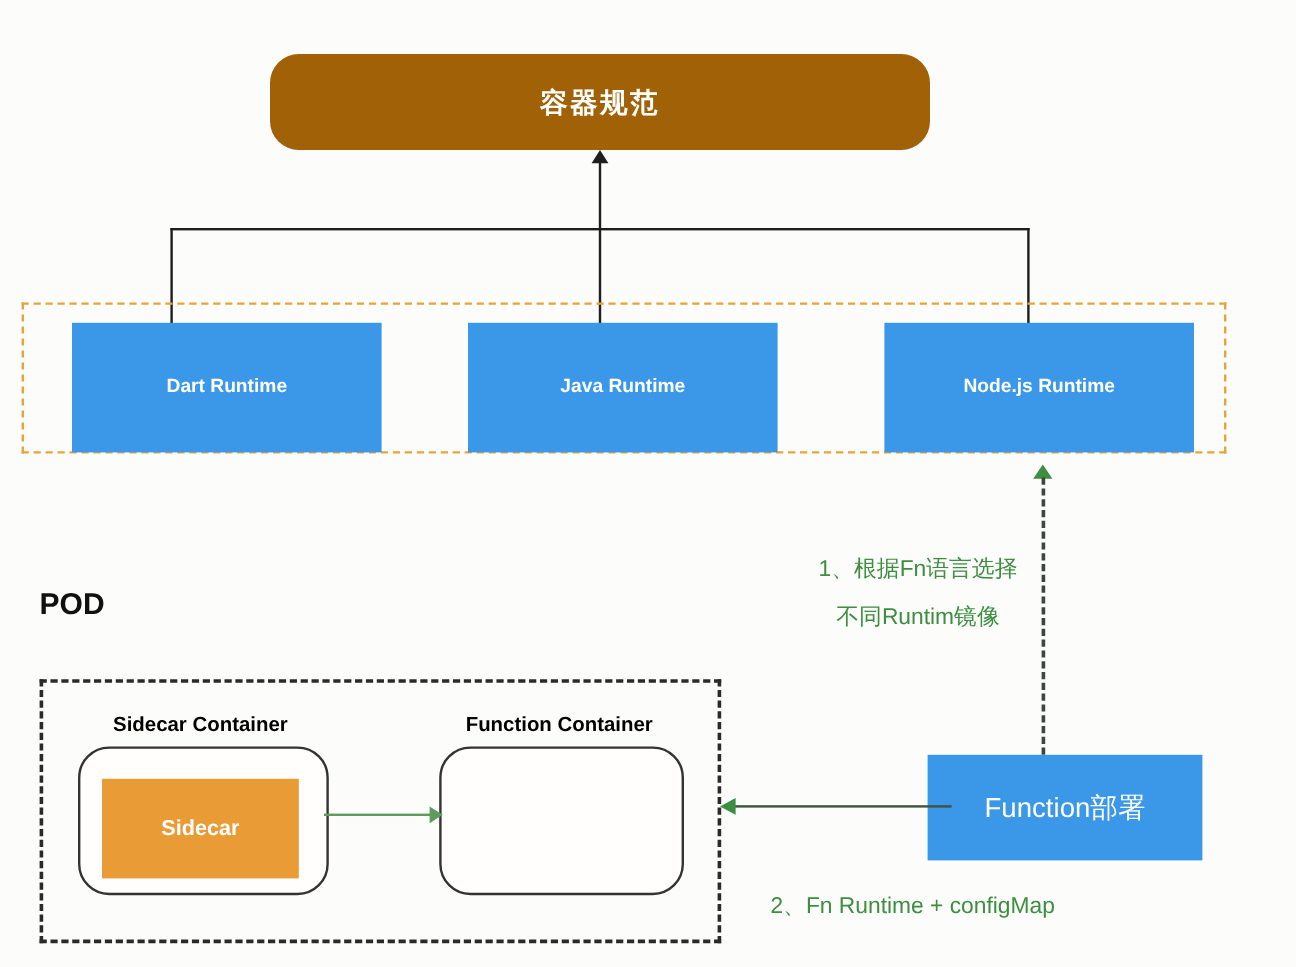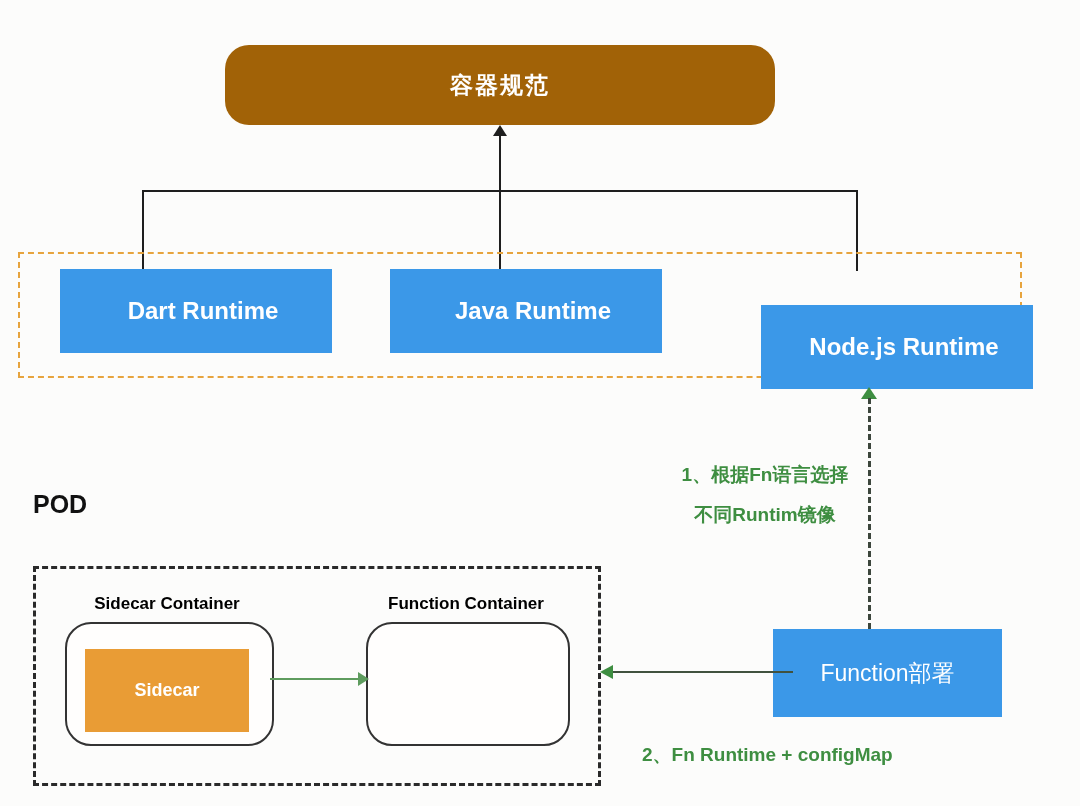--- a/index.html
+++ b/index.html
@@ -8,37 +8,37 @@
     background:#fcfcfb;overflow:hidden;
     font-family:"Liberation Sans",sans-serif;
   }
   .box{position:absolute;display:flex;align-items:center;justify-content:center;
        color:#fff;font-weight:bold;text-align:center;}
   .orange{background:#a16207;border-radius:24px;}
   .blue{background:#3B98E8;}
   .spec{left:225px;top:45px;width:550px;height:80px;font-size:23px;letter-spacing:2px;}
   .runtime-group{position:absolute;left:18px;top:252px;width:1000px;height:122px;
        border:2px dashed #E7A43E;}
-  .rt{top:269px;width:258px;height:84px;font-size:24px;padding-left:14px;}
+  .rt{top:269px;width:258px;height:108px;font-size:16px;}
   .rt-dart{left:60px;}
   .rt-java{left:390px;}
-  .rt-node{left:761px;margin-top:36px;}
+  .rt-node{left:737px;}
   .line{position:absolute;background:#1e1e1e;}
   .l-up{left:499px;top:135px;width:2px;height:136px;}
   .l-h{left:142px;top:190px;width:716px;height:2px;}
   .l-left{left:142px;top:190px;width:2px;height:81px;}
   .l-right{left:856px;top:190px;width:2px;height:81px;}
   .tri{position:absolute;width:0;height:0;}
   .tri-up-black{left:493px;top:125px;border-left:7px solid transparent;
        border-right:7px solid transparent;border-bottom:11px solid #1e1e1e;}
   .green-dash{position:absolute;left:868px;top:398px;width:0;height:231px;
        border-left:3px dashed #3C463C;}
   .tri-up-green{left:861px;top:387px;border-left:8px solid transparent;
        border-right:8px solid transparent;border-bottom:12px solid #3E8E41;}
-  .note{position:absolute;color:#3E8E41;font-weight:bold;font-size:19px;}
+  .note{position:absolute;color:#3E8E41;font-weight:normal;font-size:19px;}
   .note1{left:652px;top:455px;width:226px;text-align:center;
        line-height:40px;white-space:pre-line;}
   .note2{left:642px;top:742px;white-space:pre;}
   .pod-label{position:absolute;left:33px;top:490px;font-size:25px;
        font-weight:bold;color:#111;}
   .pod-box{position:absolute;left:33px;top:566px;width:562px;height:214px;
        border:3px dashed #2a2a2a;}
   .cont-label{position:absolute;top:594px;font-size:17px;font-weight:bold;
        color:#000000;text-align:center;}
   .cl-side{left:62px;width:210px;}

